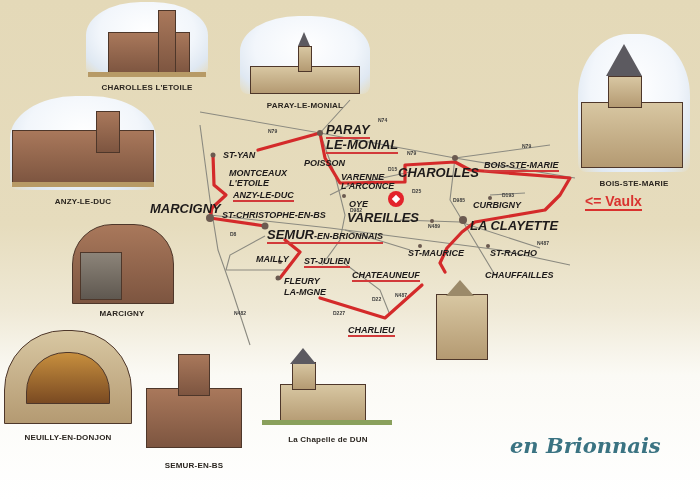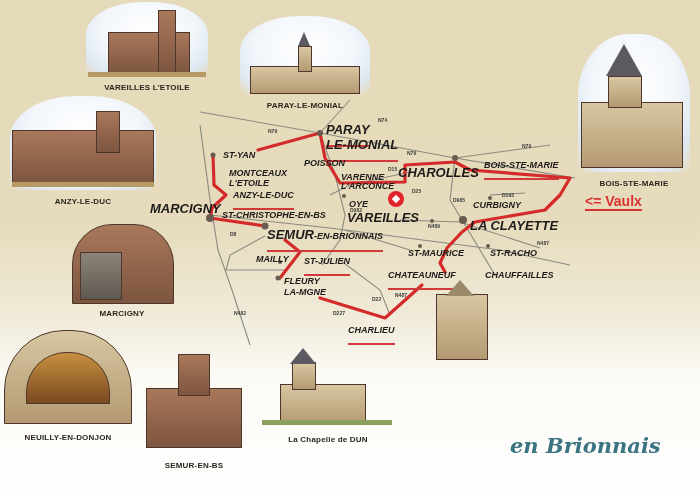--- a/index.html
+++ b/index.html
@@ -9,21 +9,21 @@
   svg.roads { position:absolute; left:0; top:0; width:700px; height:500px; }
   .pic { position:absolute; }
   .pic .cloud { position:absolute; left:0; top:0; right:0; bottom:16px; border-radius:45% 45% 8px 8px; background: radial-gradient(ellipse at 50% 40%, #ffffff 0%, #f2f6fb 55%, #dfe8f2 80%, rgba(230,225,205,0) 100%); }
   .pic .cap { position:absolute; left:0; right:0; bottom:0; text-align:center; font-size:8px; font-weight:bold; color:#2b2620; letter-spacing:0.2px; white-space:nowrap; }
   .wall { position:absolute; background:linear-gradient(180deg,#a9785b,#7d5540); border:1px solid #4e372a; }
   .wall.grey { background:linear-gradient(180deg,#8c8479,#5f5850); }
   .wall.light { background:linear-gradient(180deg,#d8c7a2,#b49a72); }
   .roof { position:absolute; width:0; height:0; border-left:solid transparent; border-right:solid transparent; border-bottom:solid #5c5a60; }
   .ground { position:absolute; height:5px; background:#b79a66; }
   .lbl { position:absolute; font-weight:bold; font-style:italic; color:#1d1a1a; white-space:nowrap; }
-  .lbl.u { border-bottom:2px solid #d23a3a; padding-bottom:8px; }
+  .lbl.u { border-bottom:2px solid #d23a3a; padding-bottom:0; }
   .lbl.s { font-size:9px; }
   .lbl.l { font-size:13px; }
   .road-lbl { position:absolute; font-size:5px; font-weight:bold; color:#3c3c3c; }
   .vaulx { position:absolute; left:585px; top:193px; font-size:14px; font-weight:bold; color:#d9322f; border-bottom:2px solid #d9322f; }
   .title { position:absolute; font-family:"DejaVu Serif", serif; font-style:italic; font-weight:bold; color:#3a7382; }
   .marker { position:absolute; left:388px; top:191px; width:16px; height:16px; border-radius:50%; background:#e3232b; }
   .marker::after { content:""; position:absolute; left:5px; top:5px; width:6px; height:6px; background:#fff; transform:rotate(45deg); }
 </style>
 </head>
 <body>
@@ -105,30 +105,30 @@
   <div class="lbl s" style="left:222px;top:210px;">ST-CHRISTOPHE-EN-BS</div>
   <div class="lbl l" style="left:347px;top:210px;">VAREILLES</div>
   <div class="lbl l" style="left:470px;top:218px;">LA CLAYETTE</div>
   <div class="lbl l u" style="left:267px;top:227px;"><span>SEMUR</span><span style="font-size:9px">-EN-BRIONNAIS</span></div>
   <div class="lbl s" style="left:256px;top:254px;">MAILLY</div>
   <div class="lbl s u" style="left:304px;top:256px;">ST-JULIEN</div>
   <div class="lbl s" style="left:408px;top:248px;">ST-MAURICE</div>
   <div class="lbl s" style="left:490px;top:248px;">ST-RACHO</div>
   <div class="lbl s" style="left:284px;top:276px;">FLEURY</div>
   <div class="lbl s" style="left:284px;top:287px;">LA-MGNE</div>
-  <div class="lbl s u" style="left:388px;top:270px;">CHATEAUNEUF</div>
+  <div class="lbl s u" style="left:352px;top:270px;">CHATEAUNEUF</div>
   <div class="lbl s" style="left:485px;top:270px;">CHAUFFAILLES</div>
   <div class="lbl s u" style="left:332px;top:325px;margin-left:16px;">CHARLIEU</div>
 
   <div class="pic" style="left:86px;top:2px;width:122px;height:90px;">
     <div class="cloud"></div>
     <div class="wall" style="left:22px;top:30px;width:80px;height:40px;"></div>
     <div class="wall" style="left:72px;top:8px;width:16px;height:62px;"></div>
     <div class="ground" style="left:2px;top:70px;width:118px;"></div>
-    <div class="cap">VAREILLES L'ETOILE</div>
+    <div class="cap">CHAROLLES L'ETOILE</div>
   </div>
 
   <div class="pic" style="left:240px;top:16px;width:130px;height:94px;">
     <div class="cloud"></div>
     <div class="wall light" style="left:10px;top:50px;width:108px;height:26px;"></div>
     <div class="wall light" style="left:58px;top:30px;width:12px;height:24px;"></div>
     <div class="roof" style="left:58px;top:16px;border-left-width:6px;border-right-width:6px;border-bottom-width:14px;"></div>
     <div class="cap">PARAY-LE-MONIAL</div>
   </div>
 

